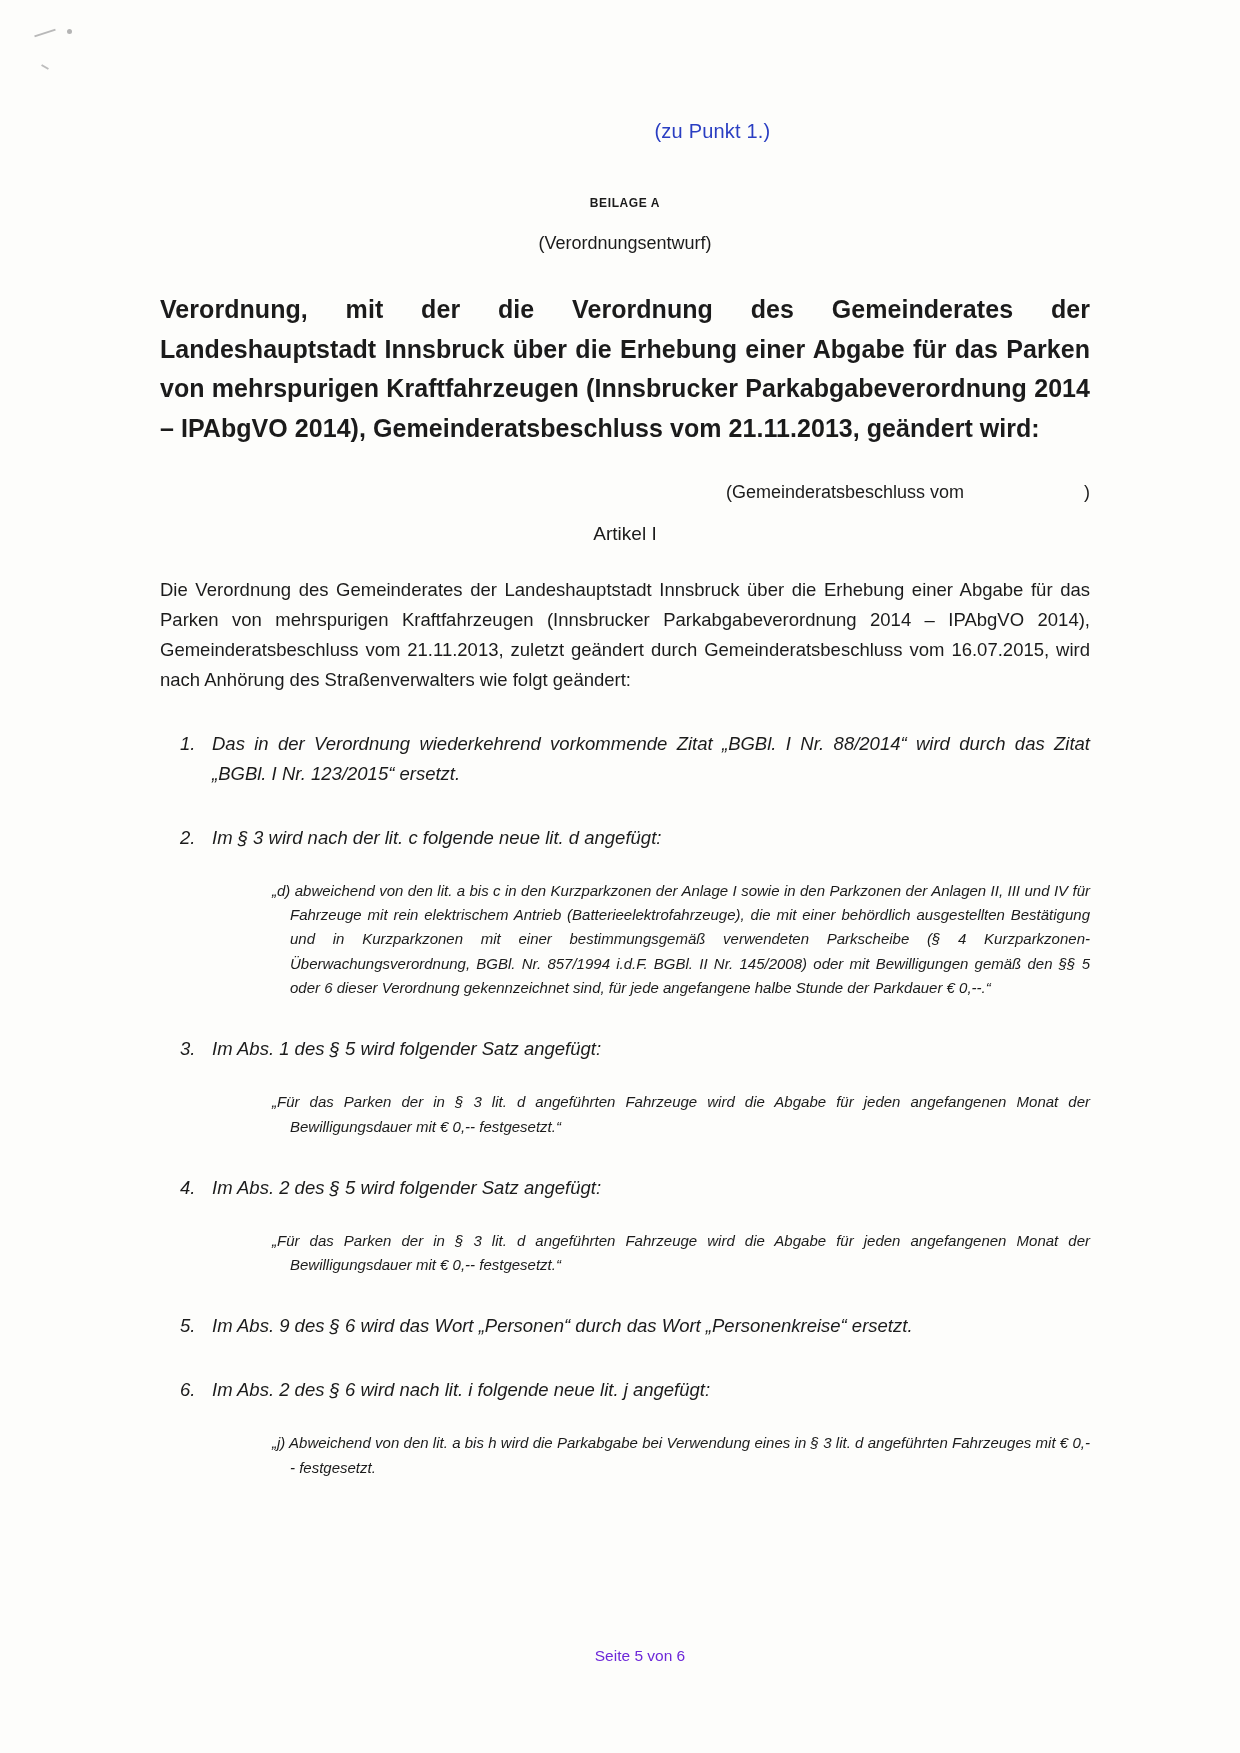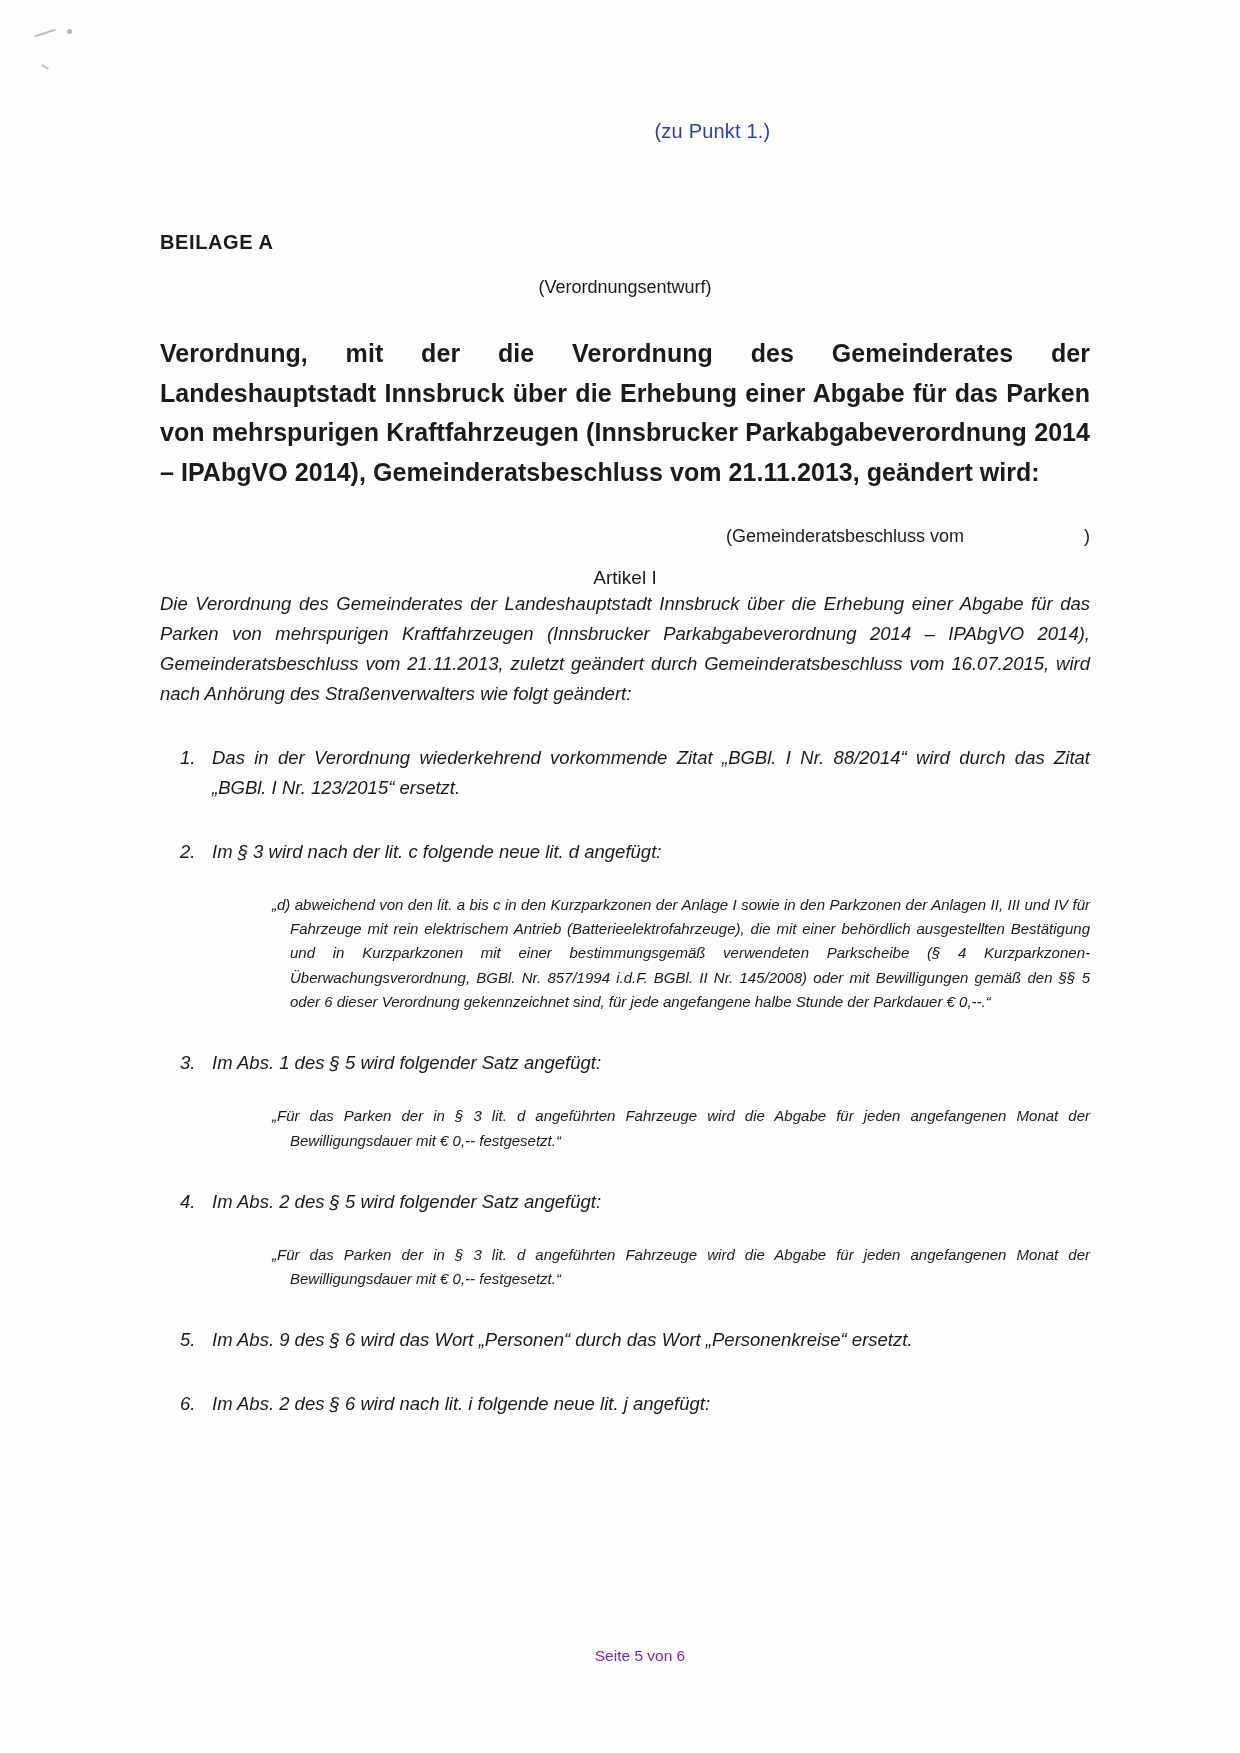--- a/index.html
+++ b/index.html
@@ -58,22 +58,23 @@
   .punkt {
     margin-top: 120px;
     text-align: center;
     color: #2a3ec2;
     font-size: 20px;
     letter-spacing: 0.2px;
     padding-left: 175px;
   }
 
   .beilage {
-    margin-top: 88px;
-    font-size: 20px;
+    margin-top: 53px;
+    text-align: center;
+    font-size: 12px;
     font-weight: bold;
     letter-spacing: 0.6px;
   }
   .beilage-sub {
     margin-top: 23px;
     text-align: center;
     font-size: 18px;
   }
 
   .intro {
@@ -95,24 +96,24 @@
     width: 120px;
   }
 
   .artikel {
     margin-top: 20px;
     text-align: center;
     font-size: 19px;
   }
 
   .para {
+    margin-top: 30px;
     font-size: 18.5px;
     line-height: 1.62;
     text-align: justify;
-    font-style: italic;
   }
 
   ol.items {
     list-style: none;
     margin: 0;
     padding: 0;
   }
   ol.items > li {
     position: relative;
     margin-top: 34px;
@@ -197,20 +198,21 @@
         <span>Im Abs. 2 des § 5 wird folgender Satz angefügt:</span>
         <div class="sub">„Für das Parken der in § 3 lit. d angeführten Fahrzeuge wird die Abgabe für jeden angefangenen Monat der Bewilligungsdauer mit € 0,-- festgesetzt.“</div>
       </li>
       <li>
         <span class="num">5.</span>
         <span>Im Abs. 9 des § 6 wird das Wort „Personen“ durch das Wort „Personenkreise“ ersetzt.</span>
       </li>
       <li>
         <span class="num">6.</span>
         <span>Im Abs. 2 des § 6 wird nach lit. i folgende neue lit. j angefügt:</span>
+        <div class="sub">„j) Abweichend von den lit. a bis h wird die Parkabgabe bei Verwendung eines in § 3 lit. d angeführten Fahrzeuges mit € 0,-- festgesetzt.</div>
       </li>
     </ol>
 
   </div>
 
   <div class="footer">Seite 5 von 6</div>
 
 </div>
 
 </body></html>

